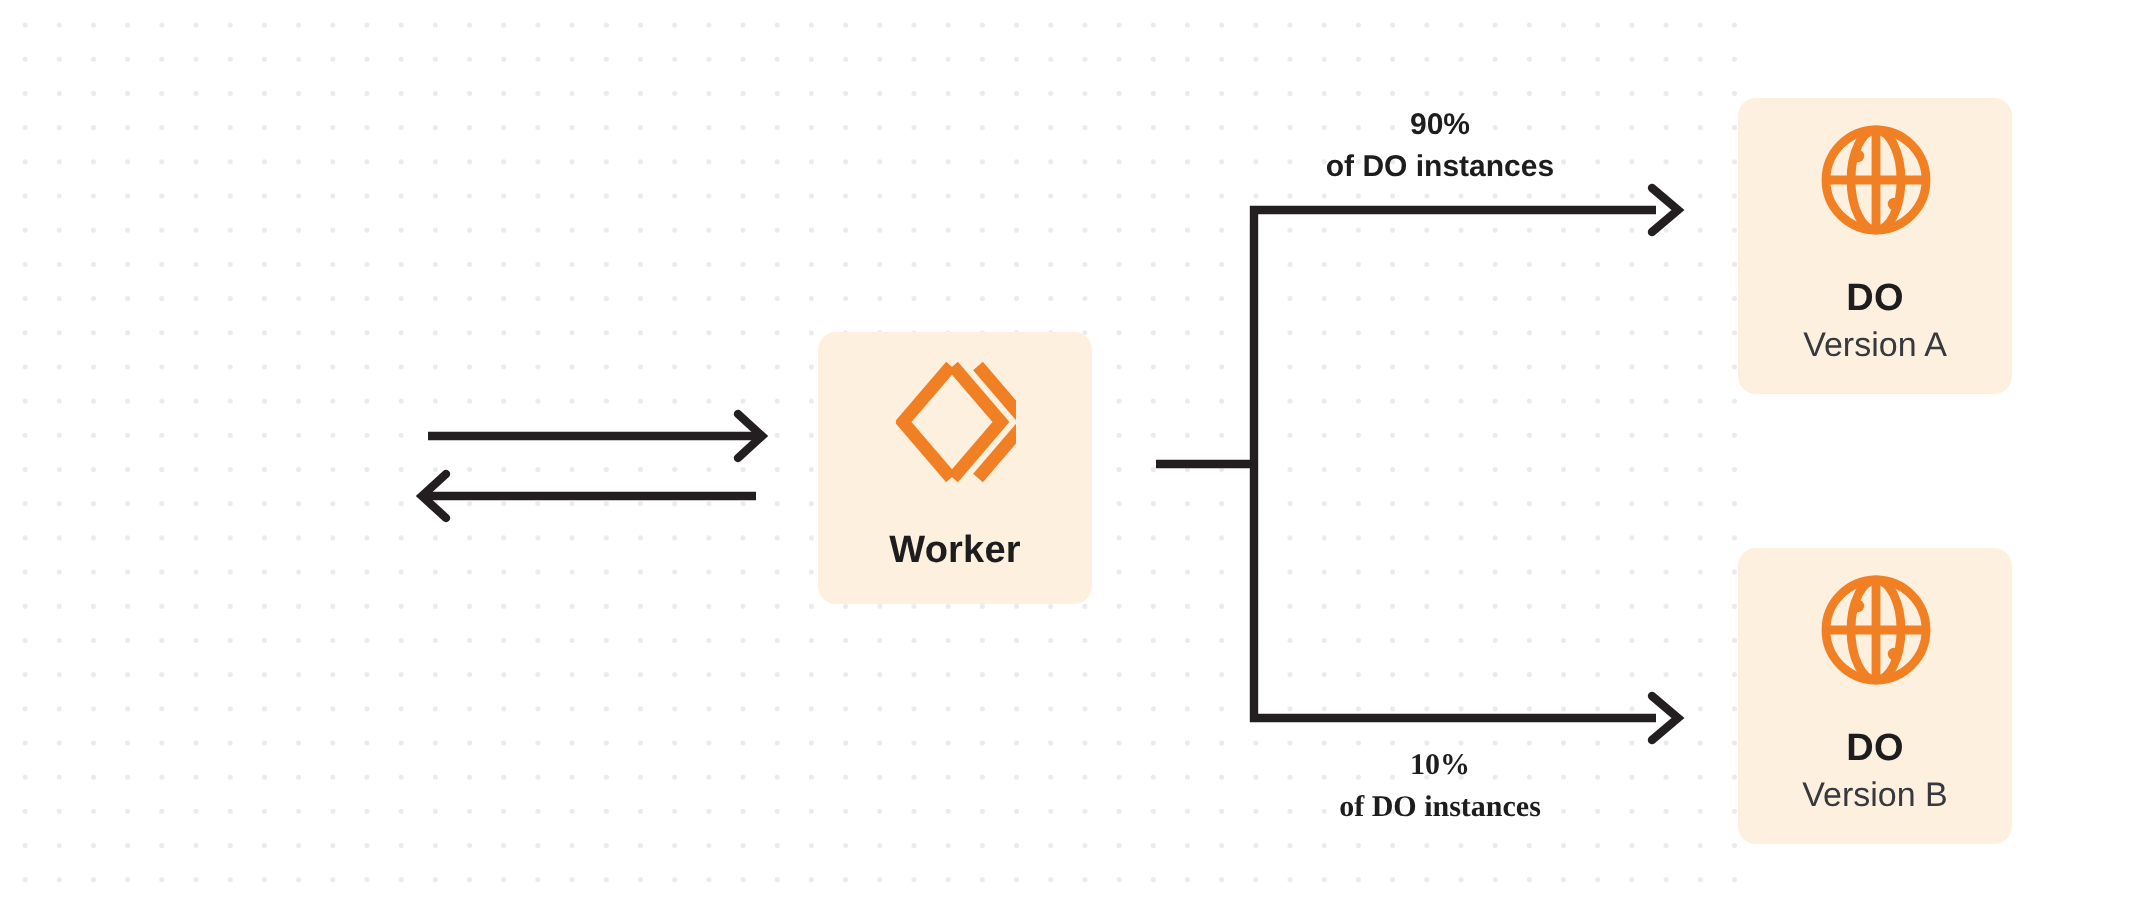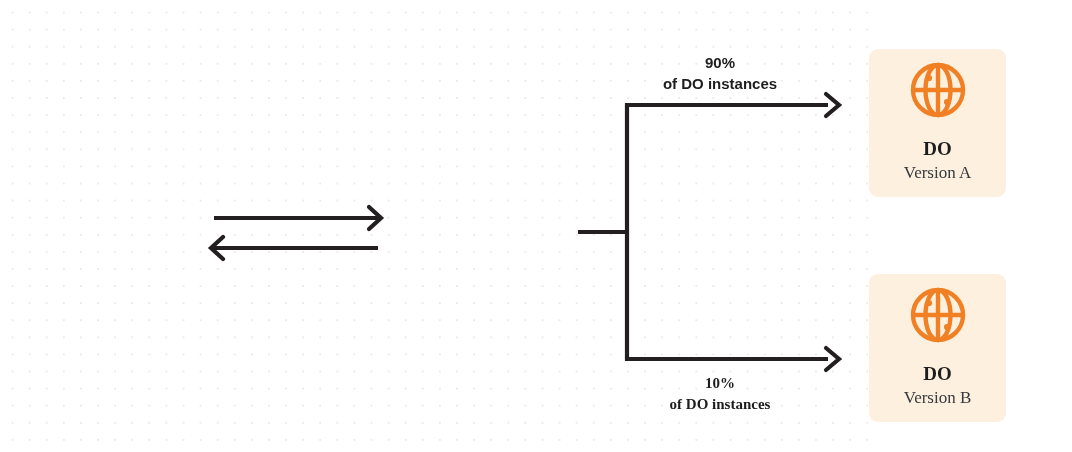--- a/index.html
+++ b/index.html
@@ -25,21 +25,20 @@
 
   
   .node {
     position: absolute;
     box-sizing: border-box;
     border-radius: 9px;
     display: flex;
     flex-direction: column;
     align-items: center;
     justify-content: center;
-    font-family: Liberation Serif, serif;
   }
   .node-client {
     left: 43px;
     top: 166px;
     width: 142px;
     height: 136px;
     background: #f5f6f8;
   }
   .node-worker {
     left: 409px;
@@ -146,20 +145,33 @@
     <span class="pct">90%</span>
     <span class="txt">of DO instances</span>
   </div>
 
   <div class="edge-label label-bot">
     <span class="pct">10%</span>
     <span class="txt">of DO instances</span>
   </div>
 
 
+  <div class="node node-worker">
+    <span class="node-icon worker-icon-wrap">
+      <svg width="60" height="62" viewBox="0 0 60 62" xmlns="http://www.w3.org/2000/svg">
+
+        <path d="M 27.5 3 L 3.5 31 L 27.5 59" fill="none" stroke="#f08023" stroke-width="6.4" stroke-linecap="butt" stroke-linejoin="miter"></path>
+
+        <path d="M 28.5 3 L 52.5 31 L 28.5 59" fill="none" stroke="#f08023" stroke-width="6.4" stroke-linecap="butt" stroke-linejoin="miter"></path>
+
+        <path d="M 41 3 L 65 31 L 41 59" fill="none" stroke="#f08023" stroke-width="6.4" stroke-linecap="butt" stroke-linejoin="miter"></path>
+      </svg>
+    </span>
+    <div class="node-title">Worker</div>
+  </div>
 
   <div class="node node-do-a">
     <span class="node-icon">
       <svg width="58" height="58" viewBox="0 0 58 58" xmlns="http://www.w3.org/2000/svg">
         <circle cx="29" cy="29" r="25" fill="none" stroke="#f08023" stroke-width="4.4"></circle>
         <line x1="29" y1="4" x2="29" y2="54" stroke="#f08023" stroke-width="4.4"></line>
         <line x1="5" y1="29" x2="53" y2="29" stroke="#f08023" stroke-width="4.4"></line>
         <ellipse cx="29" cy="29" rx="12.5" ry="25" fill="none" stroke="#f08023" stroke-width="4.4"></ellipse>
         <circle cx="20" cy="17" r="3.1" fill="#f08023"></circle>
         <circle cx="38" cy="41" r="3.1" fill="#f08023"></circle>

